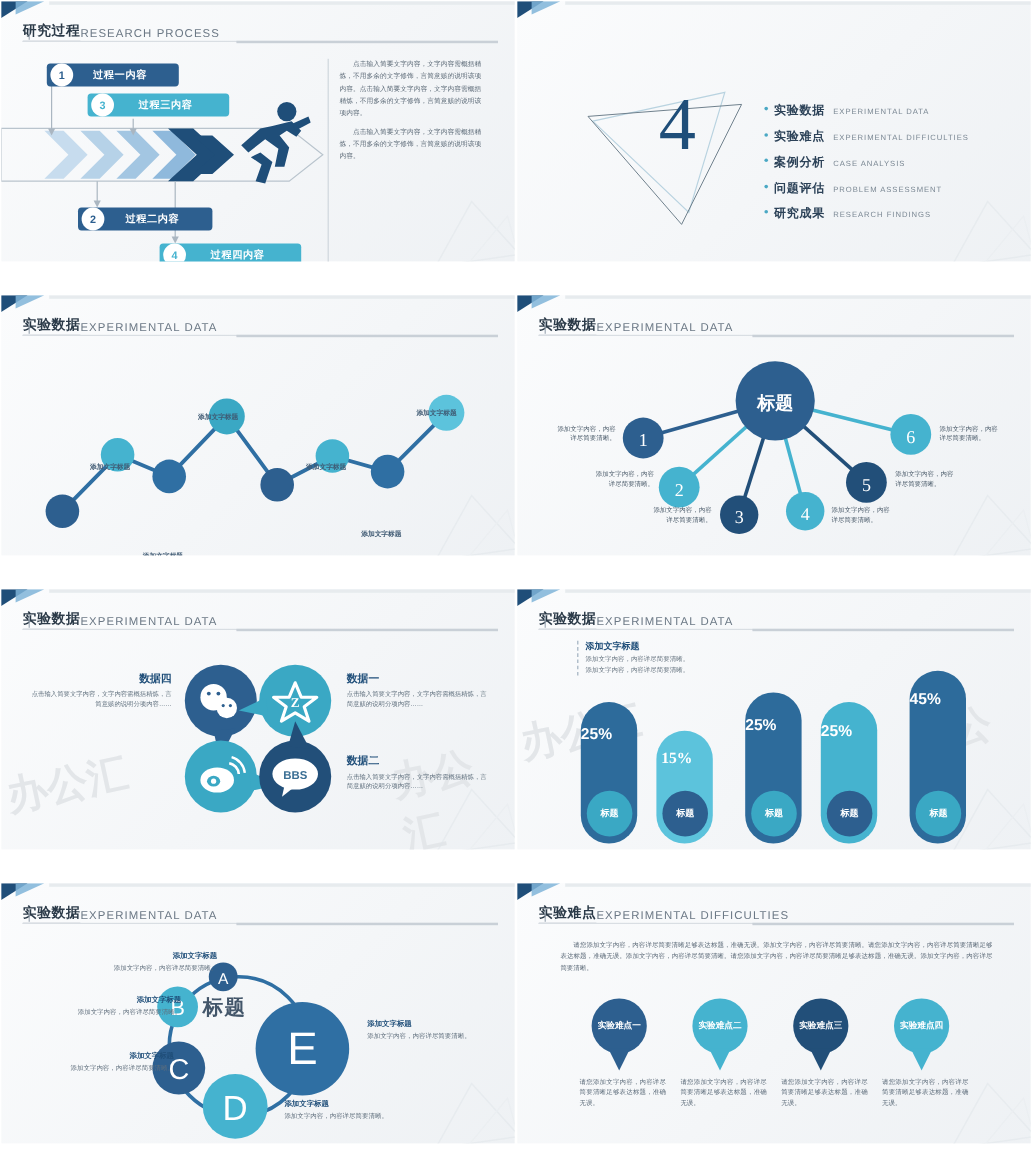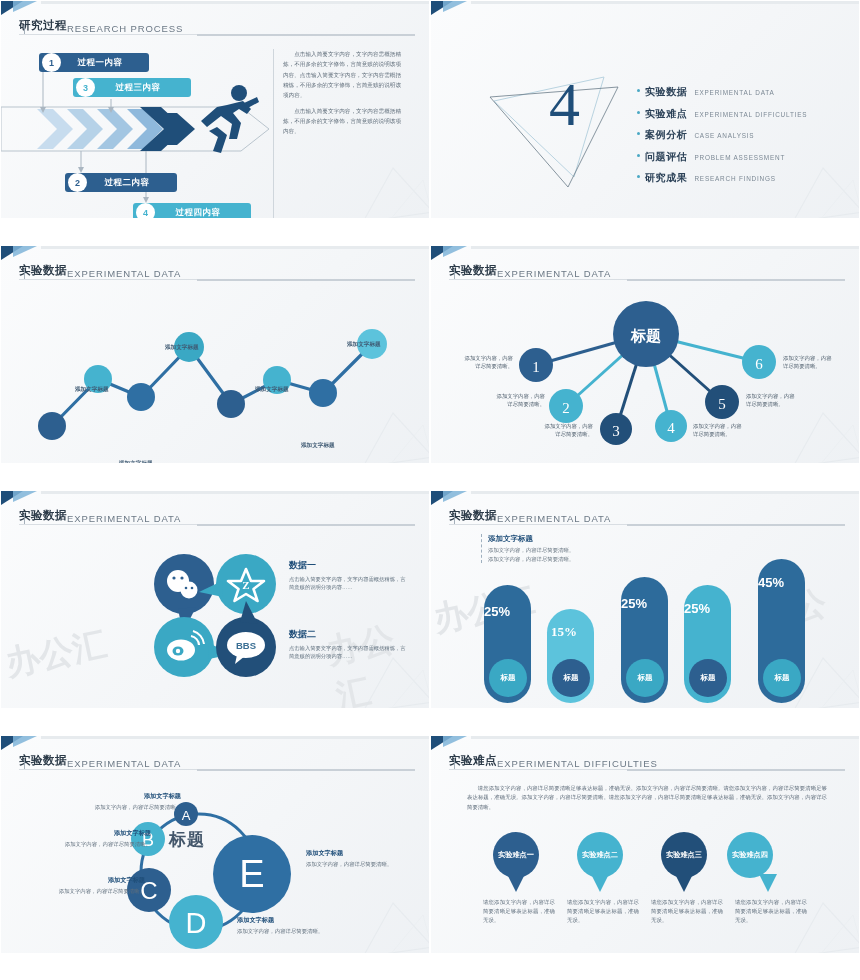--- a/index.html
+++ b/index.html
@@ -329,20 +329,24 @@
       <path d="M40,85 a10,10 0 0 1 8,9" fill="none" stroke="#ffffff" stroke-width="2.2"></path>
       <path d="M42,80 a15,15 0 0 1 11,13" fill="none" stroke="#ffffff" stroke-width="2"></path>
 
       <circle cx="95" cy="96" r="30" fill="#224f79"></circle>
       <polygon points="89,71 107,73 95,50" fill="#224f79"></polygon>
       <ellipse cx="95" cy="94" rx="19" ry="13" fill="#ffffff"></ellipse>
       <polygon points="86,104 84,113 94,105" fill="#ffffff"></polygon>
       <text x="95" y="98" text-anchor="middle" fill="#3b6f94" font-size="9.5" font-weight="700" font-family="Liberation Sans, sans-serif">BBS</text>
     </svg>
 
+    <div class="sdt" style="left:24px;top:68px;text-align:right;">
+      <div class="h">数据四</div>
+      <div class="b">点击输入简要文字内容，文字内容需概括精炼，言简意赅的说明分项内容……</div>
+    </div>
     <div class="sdt" style="left:288px;top:68px;text-align:left;">
       <div class="h">数据一</div>
       <div class="b">点击输入简要文字内容，文字内容需概括精炼，言简意赅的说明分项内容……</div>
     </div>
     <div class="sdt" style="left:288px;top:137px;text-align:left;">
       <div class="h">数据二</div>
       <div class="b">点击输入简要文字内容，文字内容需概括精炼，言简意赅的说明分项内容……</div>
     </div>
 
     <svg class="wm" viewBox="0 0 90 78">
@@ -479,21 +483,21 @@
     </div>
     <div class="pintail" style="left:160px;top:138px;border-top:18px solid #45b3cf;"></div>
     <div class="pinbody" style="left:136px;top:162px;">请您添加文字内容，内容详尽简要清晰足够表达标题，准确无误。</div>
 
     <div class="pin" style="left:230px;top:96px;background:#224f79;">
       <span>实验难点三</span>
     </div>
     <div class="pintail" style="left:244px;top:138px;border-top:18px solid #224f79;"></div>
     <div class="pinbody" style="left:220px;top:162px;">请您添加文字内容，内容详尽简要清晰足够表达标题，准确无误。</div>
 
-    <div class="pin" style="left:296px;top:96px;background:#45b3cf;">
+    <div class="pin" style="left:314px;top:96px;background:#45b3cf;">
       <span>实验难点四</span>
     </div>
     <div class="pintail" style="left:328px;top:138px;border-top:18px solid #45b3cf;"></div>
     <div class="pinbody" style="left:304px;top:162px;">请您添加文字内容，内容详尽简要清晰足够表达标题，准确无误。</div>
 
     <svg class="wm" viewBox="0 0 90 78">
       <polygon points="18,72 48,18 88,62" fill="none" stroke="#e1e6ea" stroke-width="1.2"></polygon>
       <polygon points="40,76 78,30 90,74" fill="none" stroke="#e8ecef" stroke-width="1"></polygon>
     </svg>
   </div>

